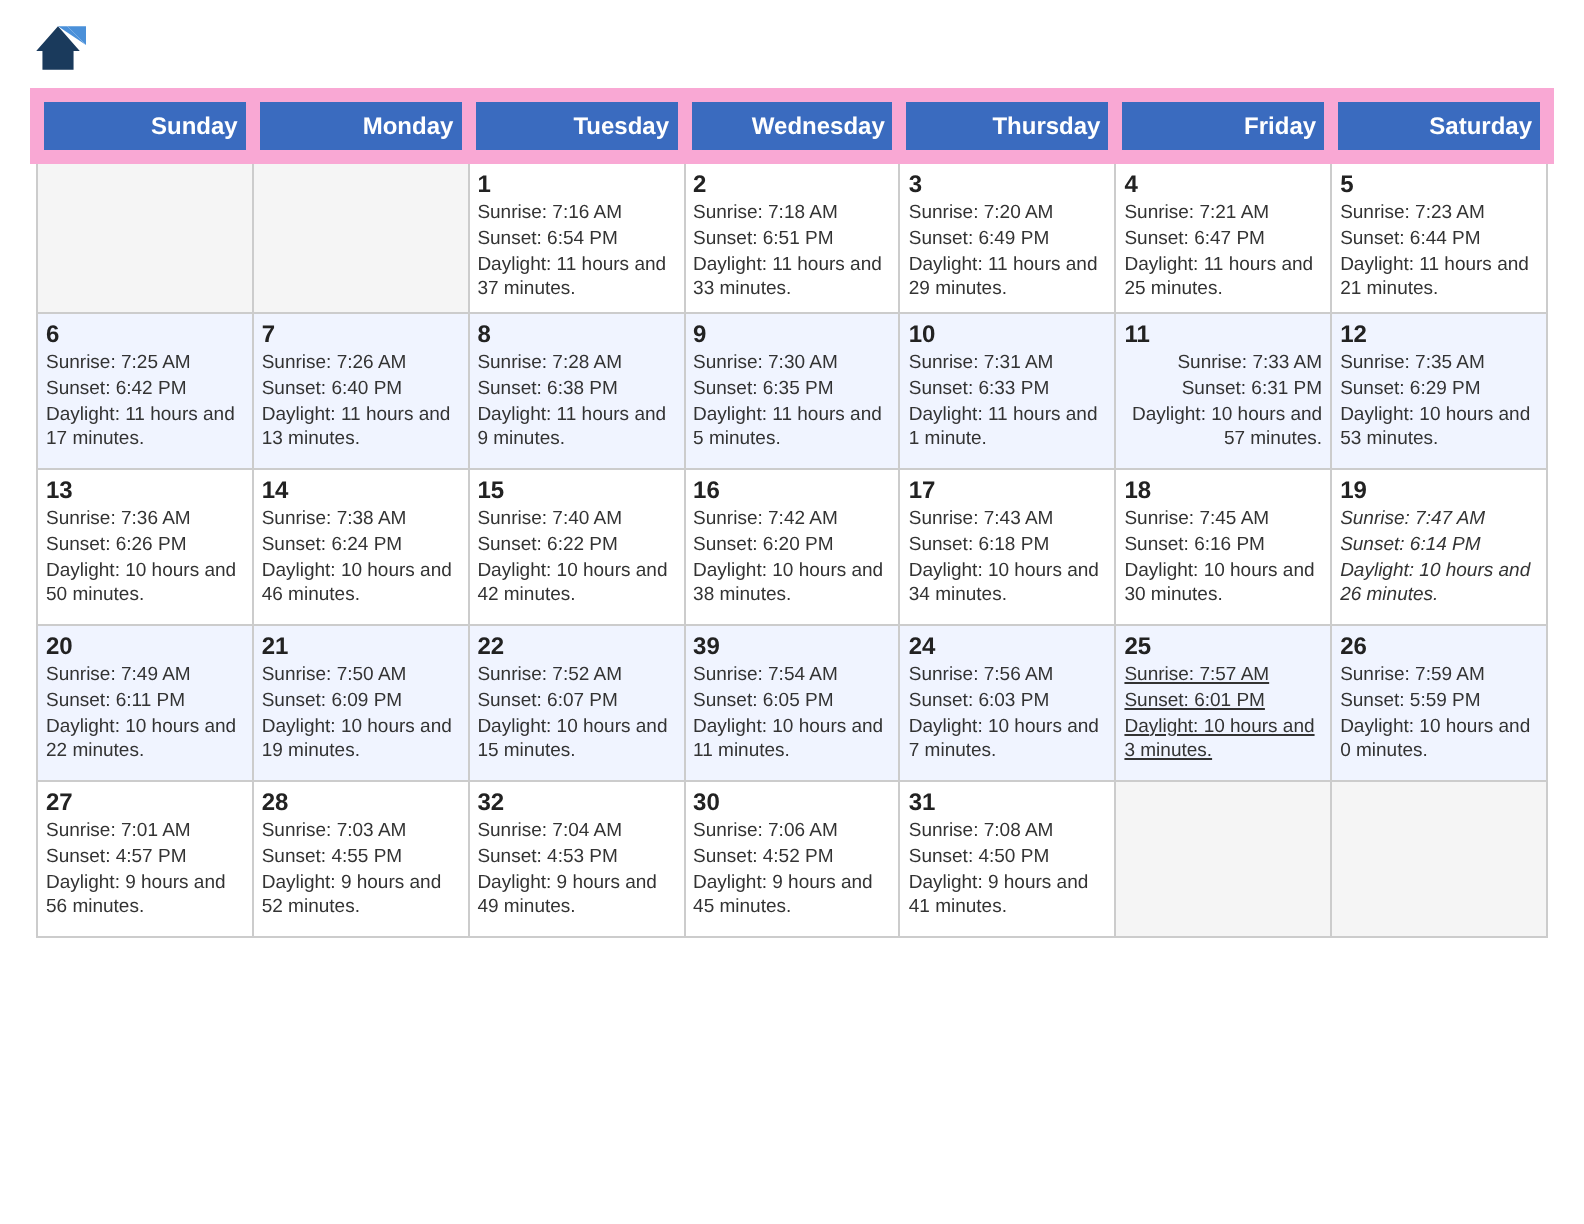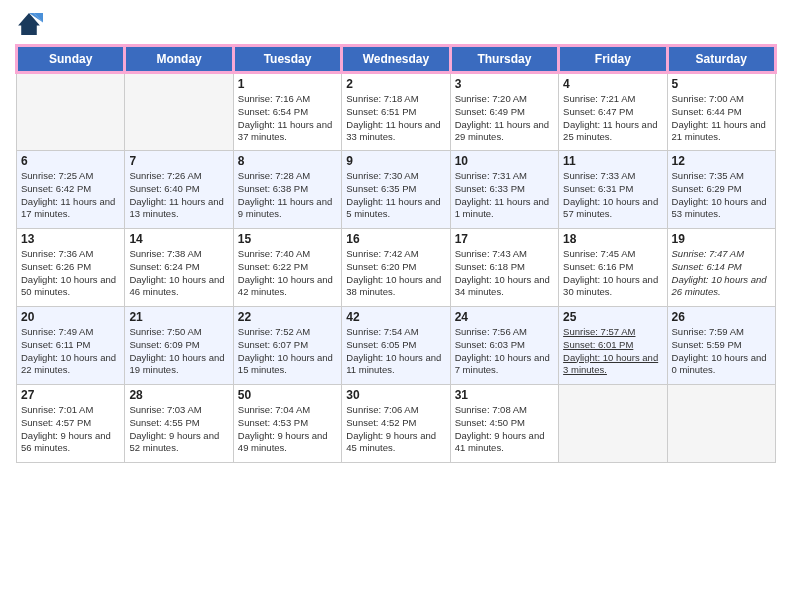--- a/index.html
+++ b/index.html
@@ -55,22 +55,22 @@
       width: 100%;
       border-collapse: collapse;
       table-layout: fixed;
     }
     .calendar thead tr th {
       background: #3a6bbf;
       color: #fff;
       font-size: 12px;
       font-weight: bold;
       padding: 5px 4px;
-      text-align: center;
-      border: 3px solid #f9a8d4;
+      text-align: right;
+      border: 7px solid #f9a8d4;
     }
     .calendar tbody tr td {
       border: 1px solid #ccc;
       vertical-align: top;
       padding: 3px 4px;
       font-size: 10px;
       color: #333;
       height: 78px;
     }
     .calendar tbody tr td .day-num {
@@ -156,21 +156,21 @@
 Daylight: 11 hours and 29 minutes.</div>
           </td>
           <td>
             <span class="day-num">4</span>
             <div class="day-info" style="white-space: pre-line;">Sunrise: 7:21 AM
 Sunset: 6:47 PM
 Daylight: 11 hours and 25 minutes.</div>
           </td>
           <td>
             <span class="day-num">5</span>
-            <div class="day-info" style="white-space: pre-line;">Sunrise: 7:00 AM
+            <div class="day-info" style="white-space: pre-line;">Sunrise: 7:23 AM
 Sunset: 6:44 PM
 Daylight: 11 hours and 21 minutes.</div>
           </td>
         </tr>
         <tr>
           <td>
             <span class="day-num">6</span>
             <div class="day-info" style="white-space: pre-line;">Sunrise: 7:25 AM
 Sunset: 6:42 PM
 Daylight: 11 hours and 17 minutes.</div>
@@ -194,21 +194,21 @@
 Daylight: 11 hours and 5 minutes.</div>
           </td>
           <td>
             <span class="day-num">10</span>
             <div class="day-info" style="white-space: pre-line;">Sunrise: 7:31 AM
 Sunset: 6:33 PM
 Daylight: 11 hours and 1 minute.</div>
           </td>
           <td>
             <span class="day-num">11</span>
-            <div class="day-info" style="white-space: pre-line;">Sunrise: 7:33 AM
+            <div class="day-info" style="white-space: pre-line; text-align: right;">Sunrise: 7:33 AM
 Sunset: 6:31 PM
 Daylight: 10 hours and 57 minutes.</div>
           </td>
           <td>
             <span class="day-num">12</span>
             <div class="day-info" style="white-space: pre-line;">Sunrise: 7:35 AM
 Sunset: 6:29 PM
 Daylight: 10 hours and 53 minutes.</div>
           </td>
         </tr>
@@ -269,21 +269,21 @@
 Sunset: 6:09 PM
 Daylight: 10 hours and 19 minutes.</div>
           </td>
           <td>
             <span class="day-num">22</span>
             <div class="day-info" style="white-space: pre-line;">Sunrise: 7:52 AM
 Sunset: 6:07 PM
 Daylight: 10 hours and 15 minutes.</div>
           </td>
           <td>
-            <span class="day-num">42</span>
+            <span class="day-num">39</span>
             <div class="day-info" style="white-space: pre-line;">Sunrise: 7:54 AM
 Sunset: 6:05 PM
 Daylight: 10 hours and 11 minutes.</div>
           </td>
           <td>
             <span class="day-num">24</span>
             <div class="day-info" style="white-space: pre-line;">Sunrise: 7:56 AM
 Sunset: 6:03 PM
 Daylight: 10 hours and 7 minutes.</div>
           </td>
@@ -307,21 +307,21 @@
 Sunset: 4:57 PM
 Daylight: 9 hours and 56 minutes.</div>
           </td>
           <td>
             <span class="day-num">28</span>
             <div class="day-info" style="white-space: pre-line;">Sunrise: 7:03 AM
 Sunset: 4:55 PM
 Daylight: 9 hours and 52 minutes.</div>
           </td>
           <td>
-            <span class="day-num">50</span>
+            <span class="day-num">32</span>
             <div class="day-info" style="white-space: pre-line;">Sunrise: 7:04 AM
 Sunset: 4:53 PM
 Daylight: 9 hours and 49 minutes.</div>
           </td>
           <td>
             <span class="day-num">30</span>
             <div class="day-info" style="white-space: pre-line;">Sunrise: 7:06 AM
 Sunset: 4:52 PM
 Daylight: 9 hours and 45 minutes.</div>
           </td>

